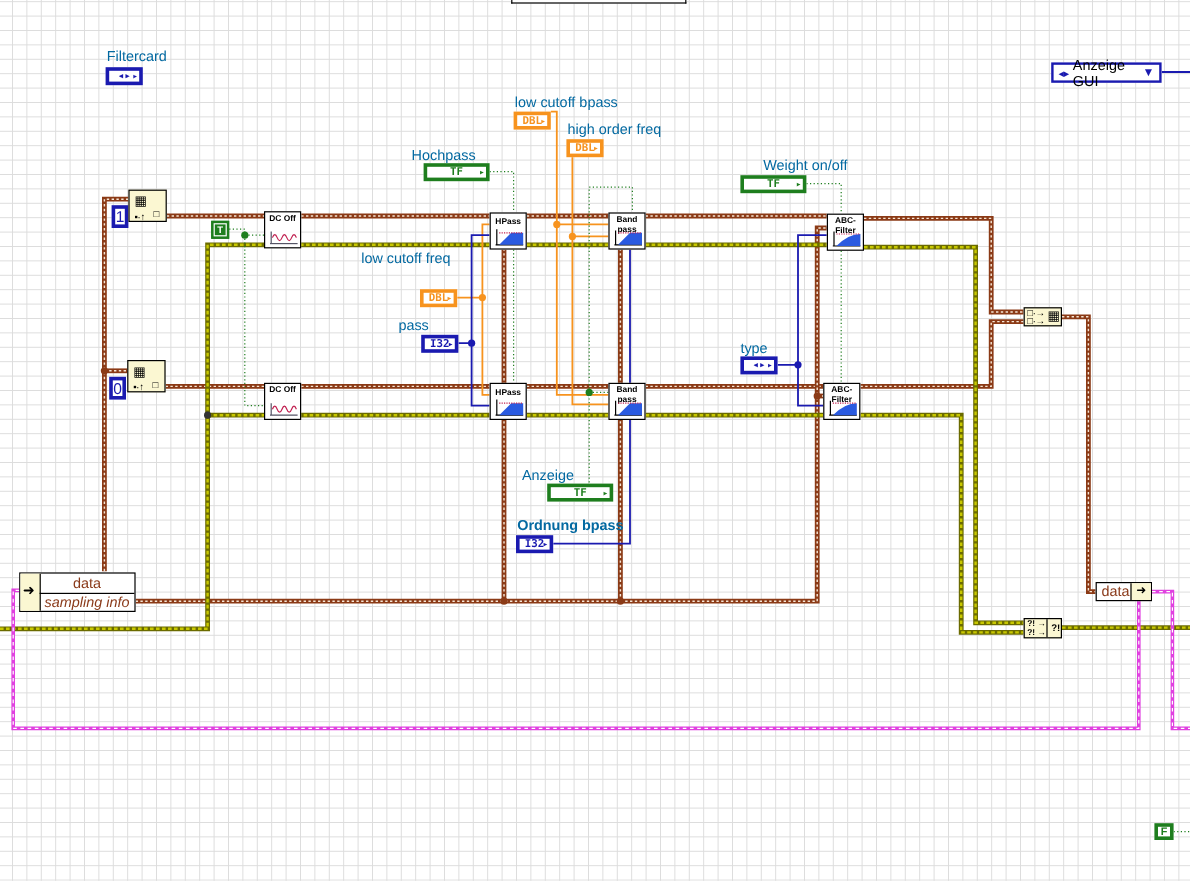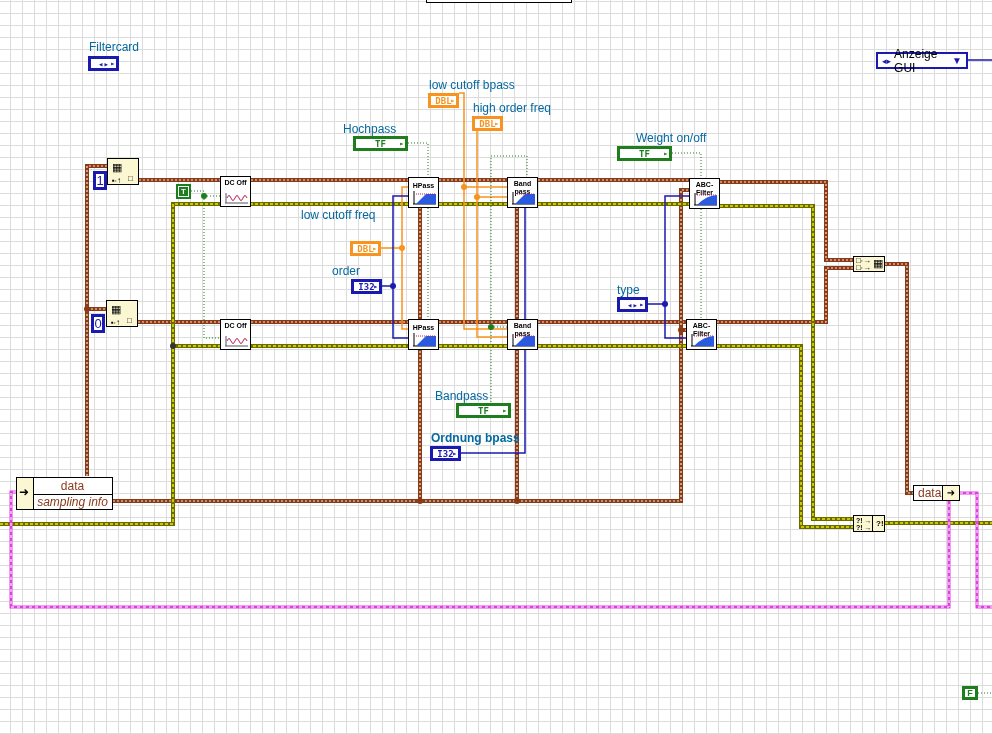--- a/index.html
+++ b/index.html
@@ -205,33 +205,33 @@
     <span>TF</span>
     <span class="arr">▸</span>
   </div>
 
 <div class="lbl" style="left:301px;top:208px;">low cutoff freq</div>
 <div class="term dbl" style="left:350px;top:241px;">
     <span>DBL</span>
     <span class="arr">▸</span>
   </div>
 
-<div class="lbl" style="left:332px;top:264px;">order</div>
+<div class="lbl" style="left:332px;top:264px;">pass</div>
 <div class="term i32" style="left:351px;top:279px;">
     <span>I32</span>
     <span class="arr">▸</span>
   </div>
 
 <div class="lbl" style="left:617px;top:283px;">type</div>
 <div class="term enum" style="left:617px;top:297px;">
     <span>◂▸</span>
     <span class="arr">▸</span>
   </div>
 
-<div class="lbl" style="left:435px;top:389px;">Bandpass</div>
+<div class="lbl" style="left:435px;top:389px;">Anzeige</div>
 <div class="term tf" style="left:456px;top:403px;">
     <span>TF</span>
     <span class="arr">▸</span>
   </div>
 
 <div class="lbl" style="left:431px;top:431px;font-weight:bold;">Ordnung bpass</div>
 <div class="term i32" style="left:430px;top:446px;">
     <span>I32</span>
     <span class="arr">▸</span>
   </div>

